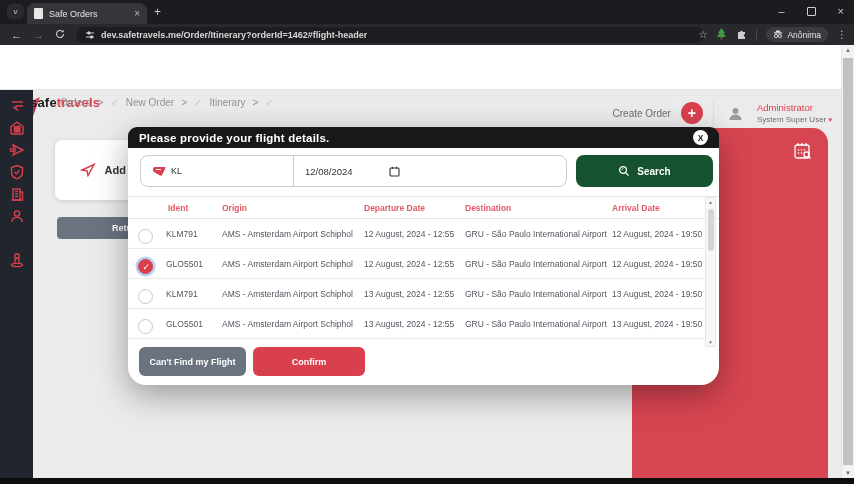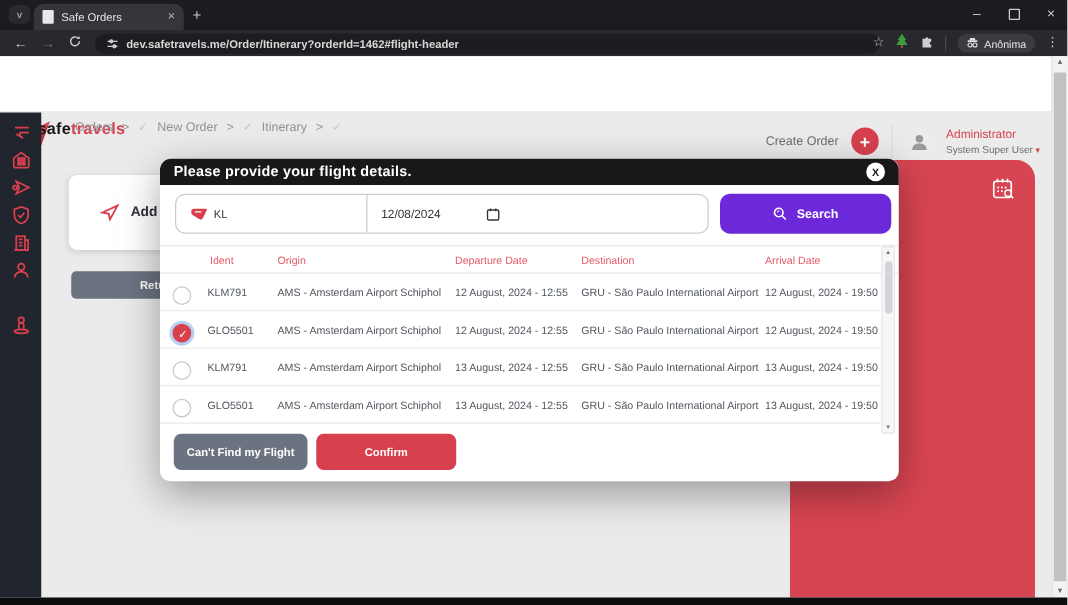--- a/index.html
+++ b/index.html
@@ -61,36 +61,36 @@
   .add-card-label { font-size:11px; font-weight:bold; color:#2e3237; white-space:nowrap; }
   .return-btn { position:absolute; left:57px; top:217px; width:100px; height:22px; background:#6b7280; border-radius:4px; color:#fff; font-size:9px; font-weight:bold; overflow:hidden; }
   .return-btn span { position:absolute; left:55px; top:6px; white-space:nowrap; }
 
   .red-panel { position:absolute; left:632px; top:128px; width:196px; height:350px; background:#d84552; border-radius:15px 15px 0 0; }
   .panel-ic { position:absolute; right:15px; top:13px; }
 
   .bottom-bar { position:absolute; left:0; top:478px; width:854px; height:6px; background:#0c0d0f; }
 
   
-  .modal { position:absolute; left:128px; top:127px; width:591px; height:258px; background:#fff; border-radius:8px; box-shadow:0 10px 32px rgba(0,0,0,.35);padding-left:26px; }
+  .modal { position:absolute; left:128px; top:127px; width:591px; height:258px; background:#fff; border-radius:18px; box-shadow:0 10px 32px rgba(0,0,0,.35);padding-left:26px; }
   .modal-header { position:absolute; left:0; top:0; width:591px; height:21px; background:#18181a; border-radius:9px 9px 0 0; display:flex; align-items:center; padding:0 11px; }
   .modal-title { color:#fff; font-size:11.5px; font-weight:bold; letter-spacing:.2px; }
   .modal-close { margin-left:auto; width:15px; height:15px; border-radius:50%; background:#fff; color:#131313; font-size:8.5px; font-weight:bold; display:flex; align-items:center; justify-content:center; }
 
   .search-wrap { position:absolute; left:12px; top:28px; width:427px; height:32px; border:1px solid #c9cdd2; border-radius:8px; display:flex; overflow:hidden; }
   .seg { display:flex; align-items:center; gap:4px; padding:0 11px; }
   .seg.s1 { width:153px; border-right:1px solid #c9cdd2; }
   .seg.s2 { width:155px; border-right:1px solid #c9cdd2; }
   .seg.s3 { width:117px; justify-content:space-between; }
   .seg input { border:none; outline:none; font-size:9px; color:#2f3337; width:90px; font-family:inherit; background:transparent; }
   .date-text { font-size:9.5px; color:#2f3337; }
-  .search-btn { position:absolute; left:448px; top:28px; width:137px; height:32px; background:#6d28d9; border-radius:8px; color:#fff; font-size:10px; font-weight:bold; display:flex; align-items:center; justify-content:center; gap:7px; border:none; }
+  .search-btn { position:absolute; left:448px; top:28px; width:137px; height:32px; background:#14532d; border-radius:8px; color:#fff; font-size:10px; font-weight:bold; display:flex; align-items:center; justify-content:center; gap:7px; border:none; }
 
   .thead-line-top { position:absolute; left:0; top:69px; width:591px; height:1px; background:#e6e6e9; }
-  .thead { position:absolute; left:0; top:70px; width:576px; height:21px; }
+  .thead { position:absolute; left:0; top:70px; width:576px; height:21px;font-weight:bold; }
   .thead span { position:absolute; top:6px; font-size:8.5px; color:#e05a66; white-space:nowrap; }
   .thead-line-bot { position:absolute; left:0; top:91px; width:591px; height:1px; background:#e6e6e9; }
 
   .t-rows { position:absolute; left:0; top:92px; width:576px; }
   .t-row { position:relative; height:30px; border-bottom:1px solid #ececef; }
   .t-row span { position:absolute; top:10px; font-size:8.5px; color:#50565e; white-space:nowrap; }
   .c-ident   { left:38px; }  .h-ident  { left:40px; }
   .c-origin  { left:94px; }  .h-origin { left:94px; }
   .c-dep     { left:236px; } .h-dep    { left:236px; }
   .c-dest    { left:337px; } .h-dest   { left:337px; }

